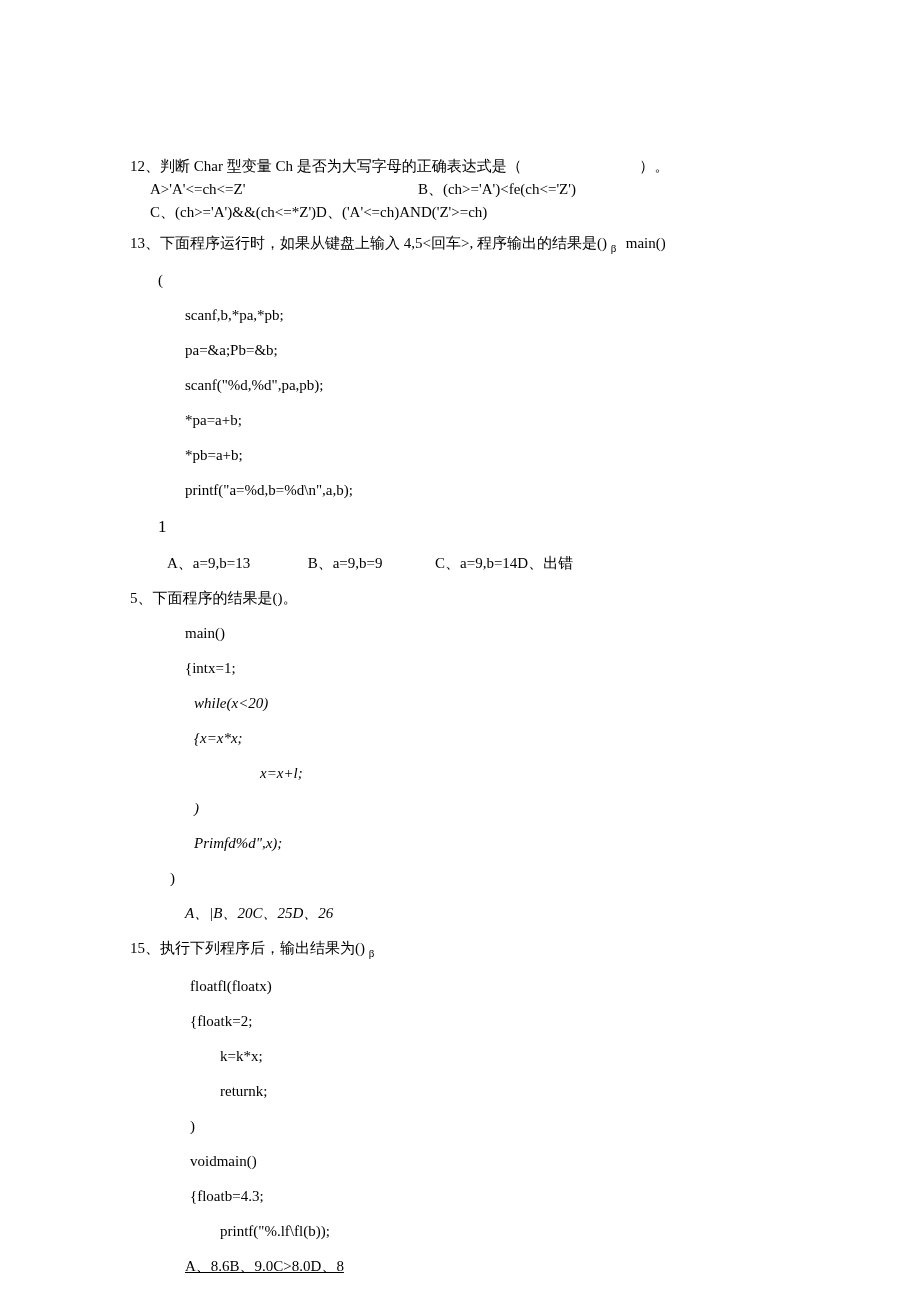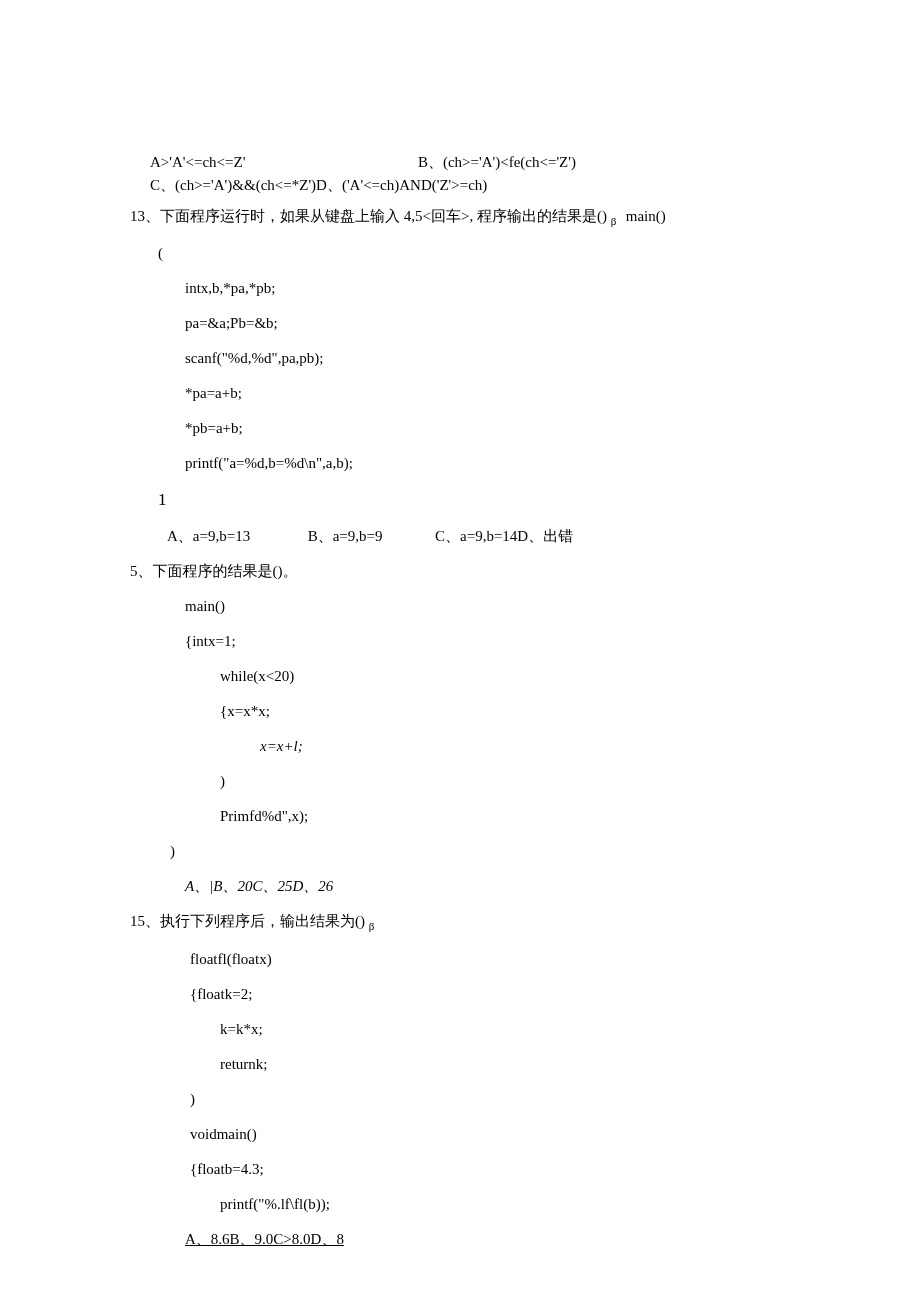--- a/index.html
+++ b/index.html
@@ -31,21 +31,22 @@
   .brace-line {
     margin: 14px 0 14px 28px;
   }
   .ans-line {
     margin: 14px 0 14px 37px;
   }
   .q14-code1 {
     margin: 14px 0 14px 55px;
   }
   .q14-code2 {
-    margin: 14px 0 14px 90px;
+    margin: 14px 0 14px 64px;
+    font-style: italic;
   }
   .q14-code3 {
     margin: 14px 0 14px 130px;
     font-style: italic;
   }
   .q14-br {
     margin: 14px 0 14px 40px;
   }
   .q14-ans {
     margin: 14px 0 14px 55px;
@@ -62,37 +63,42 @@
     text-decoration: underline;
   }
   .gap { display:inline-block; }
   .sub-beta { font-size: 11px; vertical-align: sub; }
 </style>
 </head>
 <body>
 
 <div class="page">
 
+  <div class="q-head">
+    <span>12、判断 Char 型变量 Ch 是否为大写字母的正确表达式是（</span>
+    <span class="gap" style="width:110px;"></span>
+    <span>）。</span>
+  </div>
   <div class="sub-line">
     <span>A&gt;'A'&lt;=ch&lt;=Z'</span>
     <span class="gap" style="width:165px;"></span>
     <span>B、(ch&gt;='A')&lt;fe(ch&lt;='Z')</span>
   </div>
   <div class="sub-line">
     <span>C、(ch&gt;='A')&amp;&amp;(ch&lt;=*Z')D、('A'&lt;=ch)AND('Z'&gt;=ch)</span>
   </div>
 
   <div class="q-head" style="margin-top:10px;">
     <span>13、下面程序运行时，如果从键盘上输入 4,5&lt;回车&gt;, 程序输出的结果是()</span>
     <span class="sub-beta">β</span>
     <span class="gap" style="width:2px;"></span>
     <span>main()</span>
   </div>
   <div class="brace-line">(</div>
-  <div class="code-line">intx,b,*pa,*pb;</div>
+  <div class="code-line">scanf,b,*pa,*pb;</div>
   <div class="code-line">pa=&amp;a;Pb=&amp;b;</div>
   <div class="code-line">scanf("%d,%d",pa,pb);</div>
   <div class="code-line">*pa=a+b;</div>
   <div class="code-line">*pb=a+b;</div>
   <div class="code-line">printf("a=%d,b=%d\n",a,b);</div>
   <div class="brace-line" style="font-size:17px;">1</div>
   <div class="ans-line">
     <span>A、a=9,b=13</span>
     <span class="gap" style="width:50px;"></span>
     <span>B、a=9,b=9</span>

